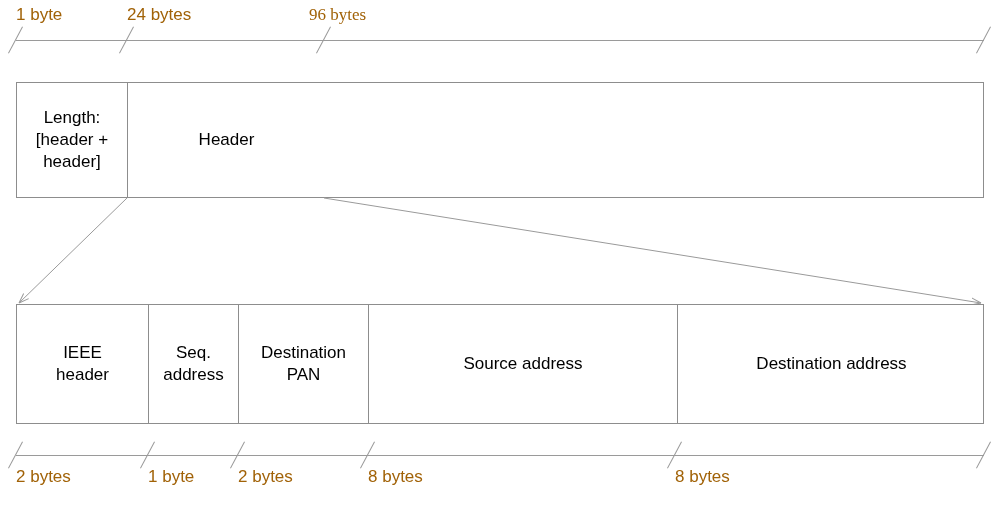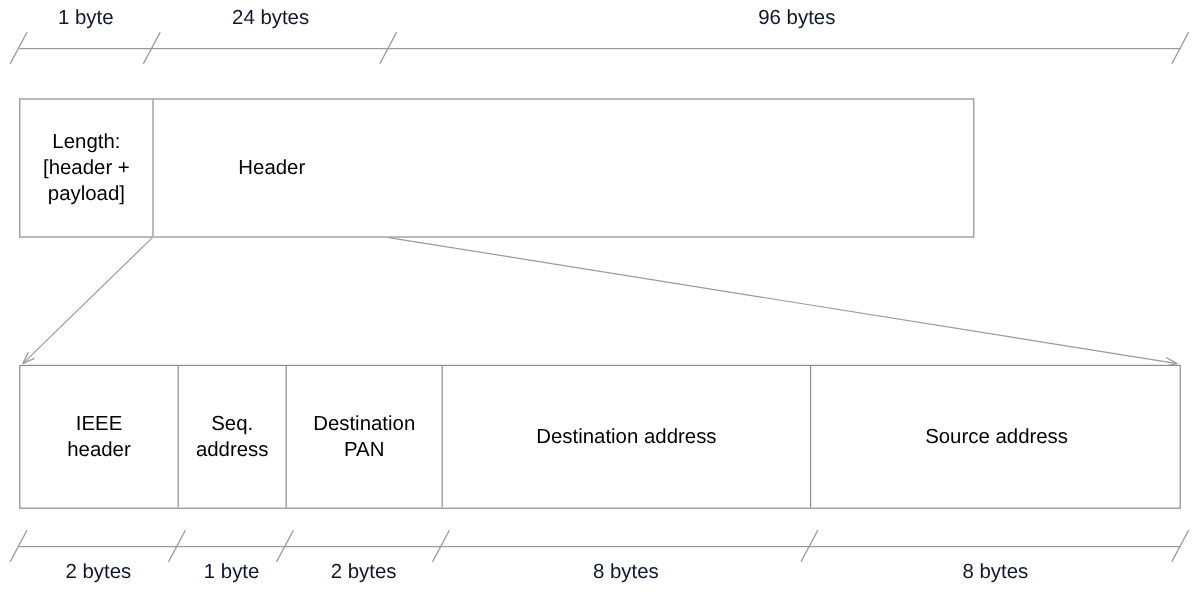--- a/index.html
+++ b/index.html
@@ -28,22 +28,21 @@
     position: absolute;
     width: 0;
     height: 30px;
     border-left: 1px solid #9a9a9a;
     transform: rotate(28deg);
     transform-origin: 50% 50%;
   }
   .measure-label {
     position: absolute;
     font-size: 17px;
-    color: #0f172a;
-    text-align: center;
+    color: #a16207;
     white-space: nowrap;
     line-height: 1.1;
   }
   
   .field-row {
     position: absolute;
     display: flex;
     box-sizing: border-box;
     border: 1px solid #8d8d8d;
     background: #ffffff;
@@ -74,36 +73,36 @@
   }
 </style>
 </head>
 <body>
 
 <div id="canvas">
 
   <div id="top-scale-labels">
       <div class="measure-label" style="left: 16px; width: 111px; top: 6px;">1 byte</div>
       <div class="measure-label" style="left: 127px; width: 197px; top: 6px;">24 bytes</div>
-      <div class="measure-label" style="left: 334px; width: 660px; top: 6px;">96 bytes</div>
+      <div class="measure-label" style="left: 309px; width: 660px; top: 6px; font-family: Liberation Serif, serif;">96 bytes</div>
     </div>
   <div class="measure-line" id="top-measure-line" style="left: 16px; top: 40px; width: 968px;"></div>
   <div id="top-scale-ticks">
       <div class="tick" style="left: 15px; top: 25px;"></div>
       <div class="tick" style="left: 126px; top: 25px;"></div>
       <div class="tick" style="left: 323px; top: 25px;"></div>
       <div class="tick" style="left: 983px; top: 25px;"></div>
     </div>
 
-  <div class="field-row" id="frame-row" style="left: 16px; top: 82px; width: 796px; height: 116px;">
+  <div class="field-row" id="frame-row" style="left: 16px; top: 82px; width: 968px; height: 116px;">
       <div class="field-box" style="width: 111px; flex: 0 0 111px;">
         <div>
           <span>Length:</span>
           <span>[header +</span>
-          <span>payload]</span>
+          <span>header]</span>
         </div>
       </div>
       <div class="field-box" style="width: 197px; flex: 0 0 197px;">
         <div>
           <span>Header</span>
         </div>
       </div>
     </div>
 
   <svg id="leaders">
@@ -130,28 +129,28 @@
           <span>Seq.</span>
           <span>address</span>
         </div>
       </div>
       <div class="field-box" style="width: 130px; flex: 0 0 130px;">
         <div>
           <span>Destination</span>
           <span>PAN</span>
         </div>
       </div>
+      <div class="field-box" style="width: 309px; flex: 0 0 309px;">
+        <div>
+          <span>Source address</span>
+        </div>
+      </div>
       <div class="field-box" style="width: 307px; flex: 0 0 307px;">
         <div>
           <span>Destination address</span>
-        </div>
-      </div>
-      <div class="field-box" style="width: 309px; flex: 0 0 309px;">
-        <div>
-          <span>Source address</span>
         </div>
       </div>
     </div>
 
   <div class="measure-line" id="bottom-measure-line" style="left: 16px; top: 455px; width: 968px;"></div>
   <div id="bottom-scale-ticks">
       <div class="tick" style="left: 15px; top: 440px;"></div>
       <div class="tick" style="left: 147px; top: 440px;"></div>
       <div class="tick" style="left: 237px; top: 440px;"></div>
       <div class="tick" style="left: 367px; top: 440px;"></div>

